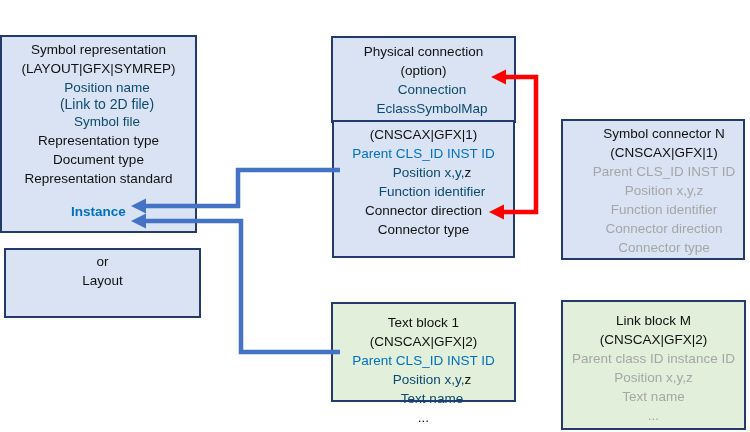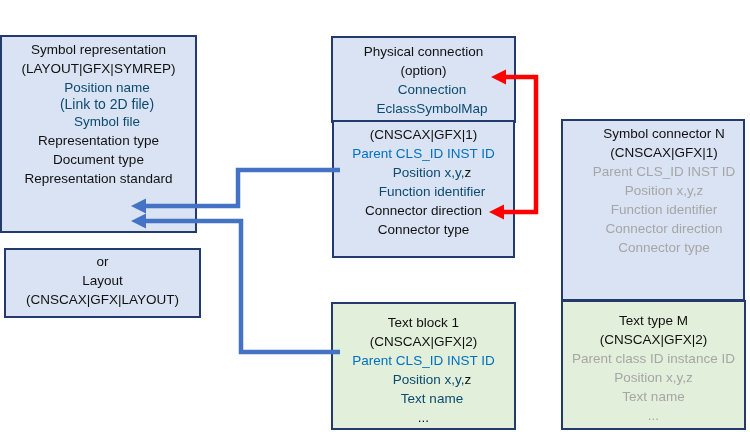--- a/index.html
+++ b/index.html
@@ -50,65 +50,65 @@
 
   <div class="box blue pt3" style="left:0; top:35px; width:197px; height:198px;">
     <div class="row c-black">Symbol representation</div>
     <div class="row c-black">(LAYOUT|GFX|SYMREP)</div>
     <div class="row c-red">Position name</div>
     <div class="row small c-red">(Link to 2D file)</div>
     <div class="row c-red">Symbol file</div>
     <div class="row c-black">Representation type</div>
     <div class="row c-black">Document type</div>
     <div class="row c-black">Representation standard</div>
+    <div class="row c-blue bold instance-row">Instance</div>
   </div>
 
   <div class="box blue pt2" style="left:4px; top:248px; width:197px; height:70px;">
     <div class="row c-black">or</div>
     <div class="row c-black">Layout</div>
-    <div class="row c-black">(CNSCAX|GFX|LAYOUT)</div>
   </div>
 
   <div class="box blue pt4" style="left:331px; top:3px; width:185px; height:87px;margin-top:33px;">
     <div class="row c-black">Physical connection</div>
     <div class="row c-black">(option)</div>
     <div class="row c-red">Connection</div>
     <div class="row c-red">EclassSymbolMap</div>
   </div>
 
   <div class="box blue pt3" style="left:332px; top:120px; width:183px; height:138px;">
     <div class="row c-black">(CNSCAX|GFX|1)</div>
     <div class="row c-blue">Parent CLS_ID INST ID</div>
     <div class="row"><span class="inline c-red">Position x,y,</span><span class="inline c-black">z</span></div>
     <div class="row c-red">Function identifier</div>
     <div class="row c-black">Connector direction</div>
     <div class="row c-black">Connector type</div>
   </div>
 
-  <div class="box blue pt3" style="left:561px; top:119px; width:184px; height:182px;padding-left:22px;">
+  <div class="box blue pt3" style="left:561px; top:119px; width:184px; height:141px;padding-left:22px;">
     <div class="row c-black">Symbol connector N</div>
     <div class="row c-black">(CNSCAX|GFX|1)</div>
     <div class="row c-gray">Parent CLS_ID INST ID</div>
     <div class="row c-gray">Position x,y,z</div>
     <div class="row c-gray">Function identifier</div>
     <div class="row c-gray">Connector direction</div>
     <div class="row c-gray">Connector type</div>
   </div>
 
-  <div class="box green pt9" style="left:331px; top:302px; width:185px; height:128px;">
+  <div class="box green pt9" style="left:331px; top:302px; width:185px; height:100px;">
     <div class="row c-black">Text block 1</div>
     <div class="row c-black">(CNSCAX|GFX|2)</div>
     <div class="row c-blue">Parent CLS_ID INST ID</div>
     <div class="row"><span class="inline c-red">Position x,y,</span><span class="inline c-black">z</span></div>
     <div class="row c-red">Text name</div>
     <div class="row c-black">...</div>
   </div>
 
   <div class="box green pt9" style="left:561px; top:300px; width:185px; height:130px;">
-    <div class="row c-black">Text type M</div>
+    <div class="row c-black">Link block M</div>
     <div class="row c-black">(CNSCAX|GFX|2)</div>
     <div class="row c-gray">Parent class ID instance ID</div>
     <div class="row c-gray">Position x,y,z</div>
     <div class="row c-gray">Text name</div>
     <div class="row c-gray">...</div>
   </div>
 
   <svg id="arrow-layer" viewBox="0 0 750 432" xmlns="http://www.w3.org/2000/svg">
 
     <g>

